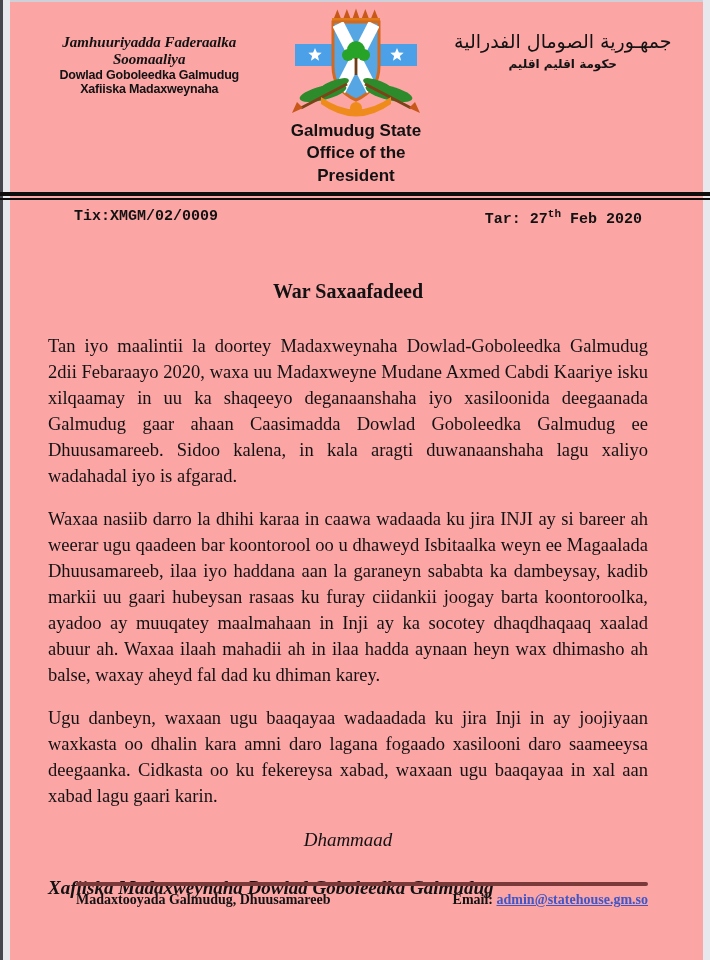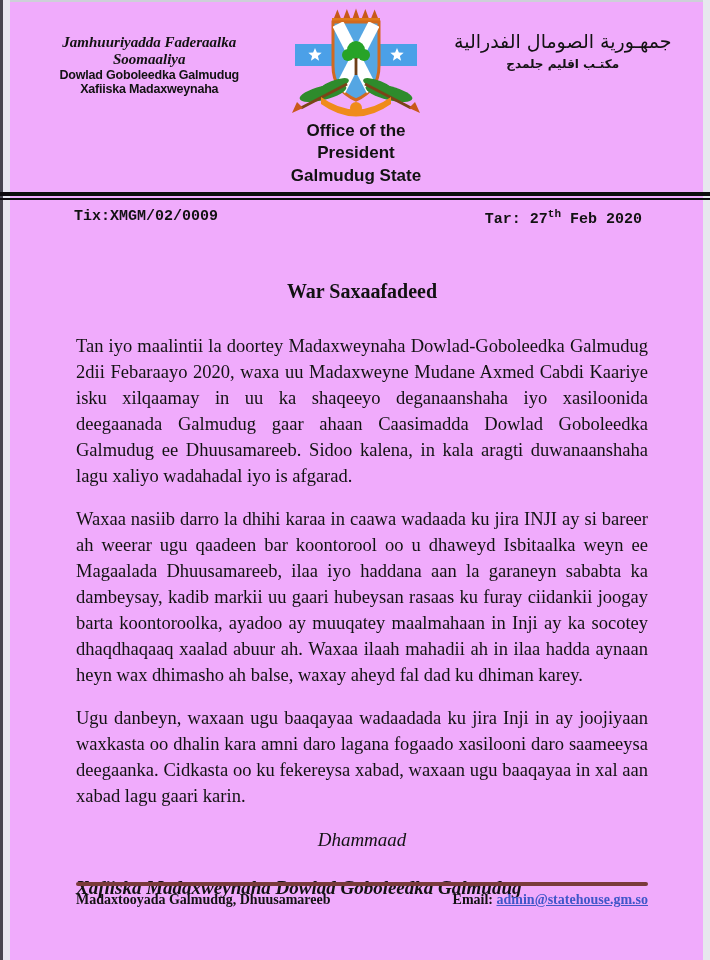--- a/index.html
+++ b/index.html
@@ -1,21 +1,21 @@
 <!DOCTYPE html>
 <html style="--footer-rule: #7a3a3a; --link-blue: #3f56c8; --emblem-blue: #4ba0e8; --emblem-green: #2e8b2c; --emblem-orange: #e8861a;"><head>
 <meta charset="utf-8">
 <style>
   html, body { margin: 0; padding: 0; background: #eef0f3; }
   .page {
     position: relative;
     width: 710px;
     height: 960px;
     margin: 0 auto;
-    background: #f0abfc;
+    background: #fca5a5;
     box-sizing: border-box;
     box-shadow:
       inset 3px 0 0 #46464e,
       inset 10px 0 0 #e7e8ee,
       inset -7px 0 0 #e7e8ee,
       inset 0 2px 0 #cdd0d8;
     overflow: hidden;
     font-family: "Liberation Serif", serif;
     color: #121212;
   }
@@ -42,21 +42,21 @@
 
   .ref-row {
     display: flex; justify-content: space-between;
     padding: 8px 68px 0 74px;
     font-family: Liberation Mono, monospace;
     font-weight: bold; font-size: 15px;
   }
   .ref-row sup { font-size: 11px; }
 
   
-  .main { padding: 0 62px 0 76px; font-size: 18.5px; }
+  .main { padding: 0 62px 0 48px; font-size: 18.5px; }
   .doc-title { text-align: center; font-weight: bold; font-size: 20px; margin: 52px 0 0 0; }
   .para { text-align: justify; line-height: 26px; margin: 30px 0 0 0; }
   .para + .para { margin-top: 17px; }
   .closing { text-align: center; font-style: italic; font-size: 19px; margin-top: 20px; }
   .signature { text-align: left; font-style: italic; font-weight: bold; font-size: 19px; margin-top: 26px; }
 
   
   .footer { position: absolute; left: 76px; right: 62px; top: 882px; }
   .footer-rule { height: 4px; background: var(--footer-rule, #7a3a3a); border-radius: 2px; }
   .footer-row {
@@ -124,27 +124,27 @@
           <g stroke="#7a4418" stroke-width="3">
             <line x1="10" y1="100" x2="56" y2="76"></line>
             <line x1="120" y1="100" x2="74" y2="76"></line>
           </g>
           <path d="M12,100 l-11,5 5,-11 z" fill="#c8581a"></path>
           <path d="M118,100 l11,5 -5,-11 z" fill="#c8581a"></path>
 
           <path d="M30,89 Q65,114 100,89 L100,96 Q65,121 30,96 Z" fill="#ef8b1b"></path>
           <circle cx="65" cy="100" r="6" fill="#ef8b1b"></circle>
         </svg>
+        <div class="org-line">Galmudug State</div>
         <div class="org-line">Office of the President</div>
-        <div class="org-line">Galmudug State</div>
       </div>
 
       <div class="header-right">
         <div class="ar1">جمهـورية الصومال الفدرالية</div>
-        <div class="ar2">مكتـب اقليم جلمدج</div>
+        <div class="ar2">حكومة اقليم اقليم</div>
       </div>
     </div>
 
     <div class="header-rule"></div>
 
     <div class="ref-row">
       <span>Tix:XMGM/02/0009</span>
       <span><span>Tar: 27</span><sup>th</sup><span> Feb 2020</span></span>
     </div>
   </div>

